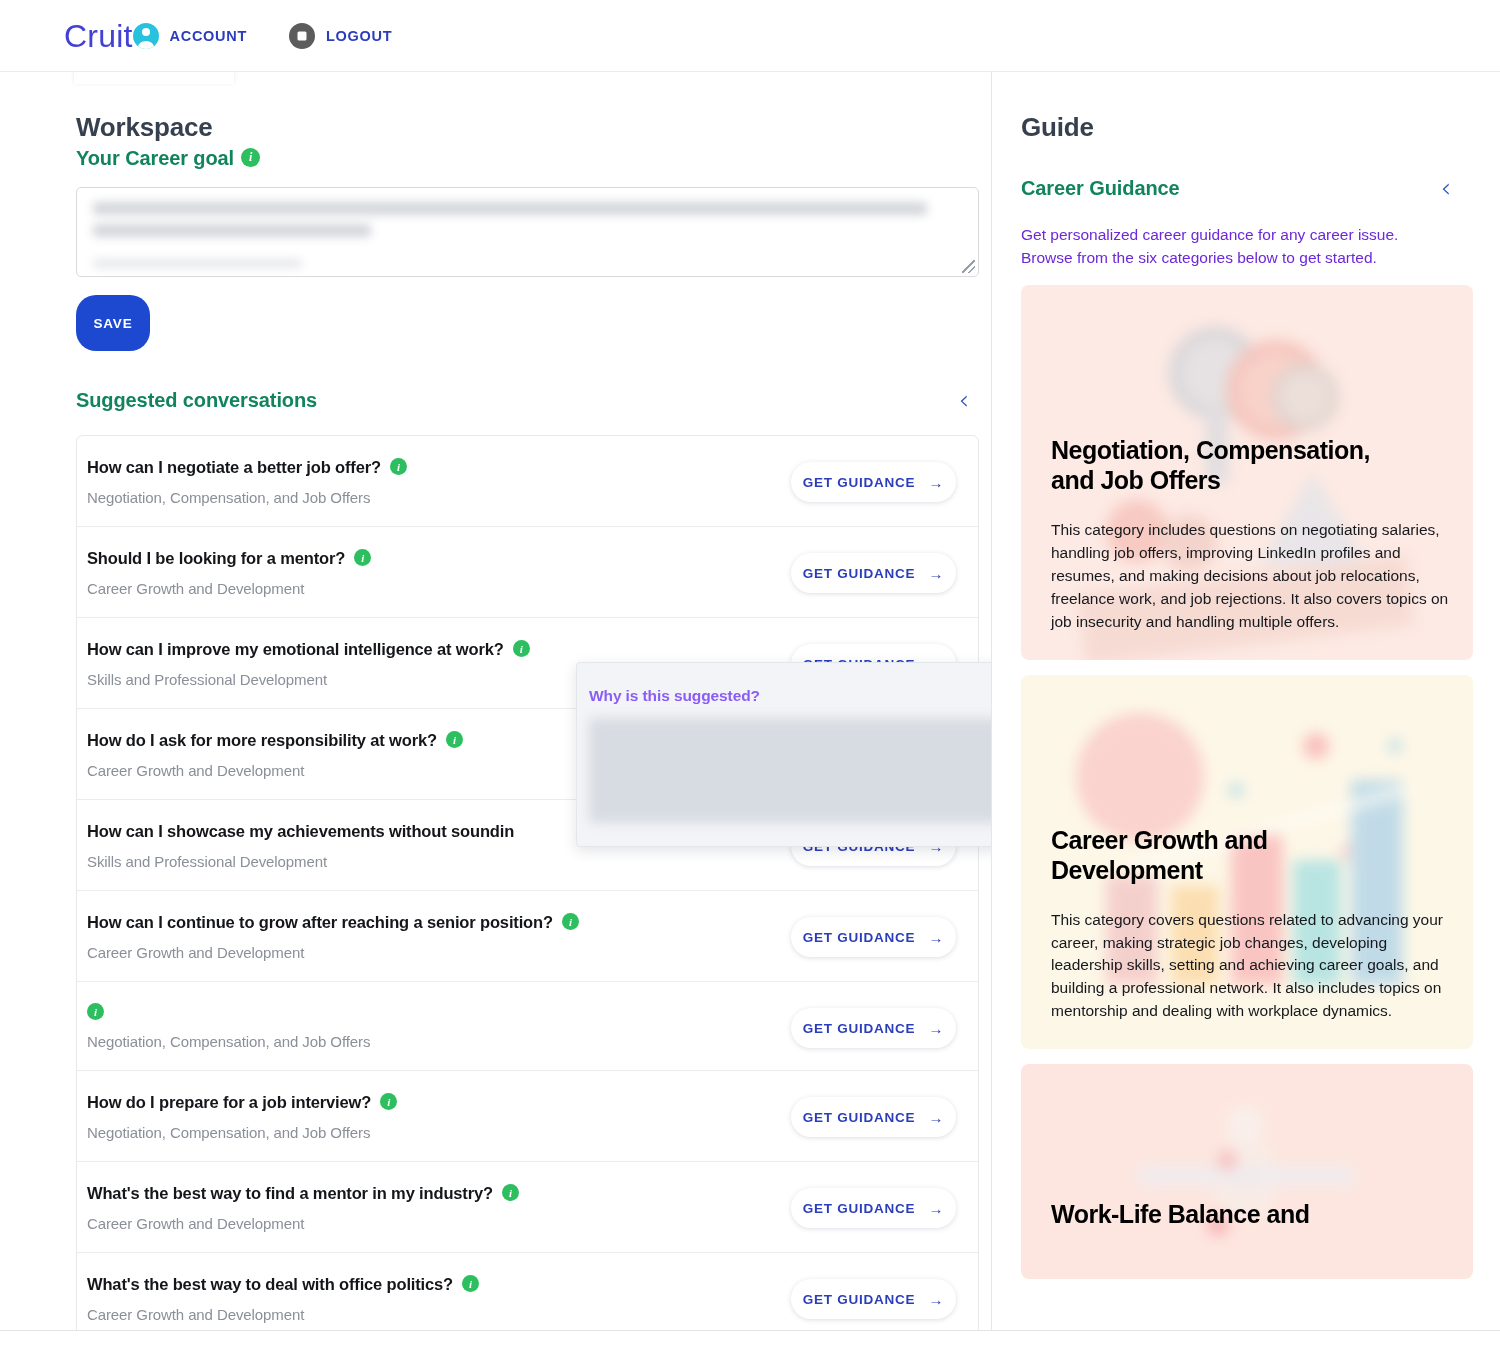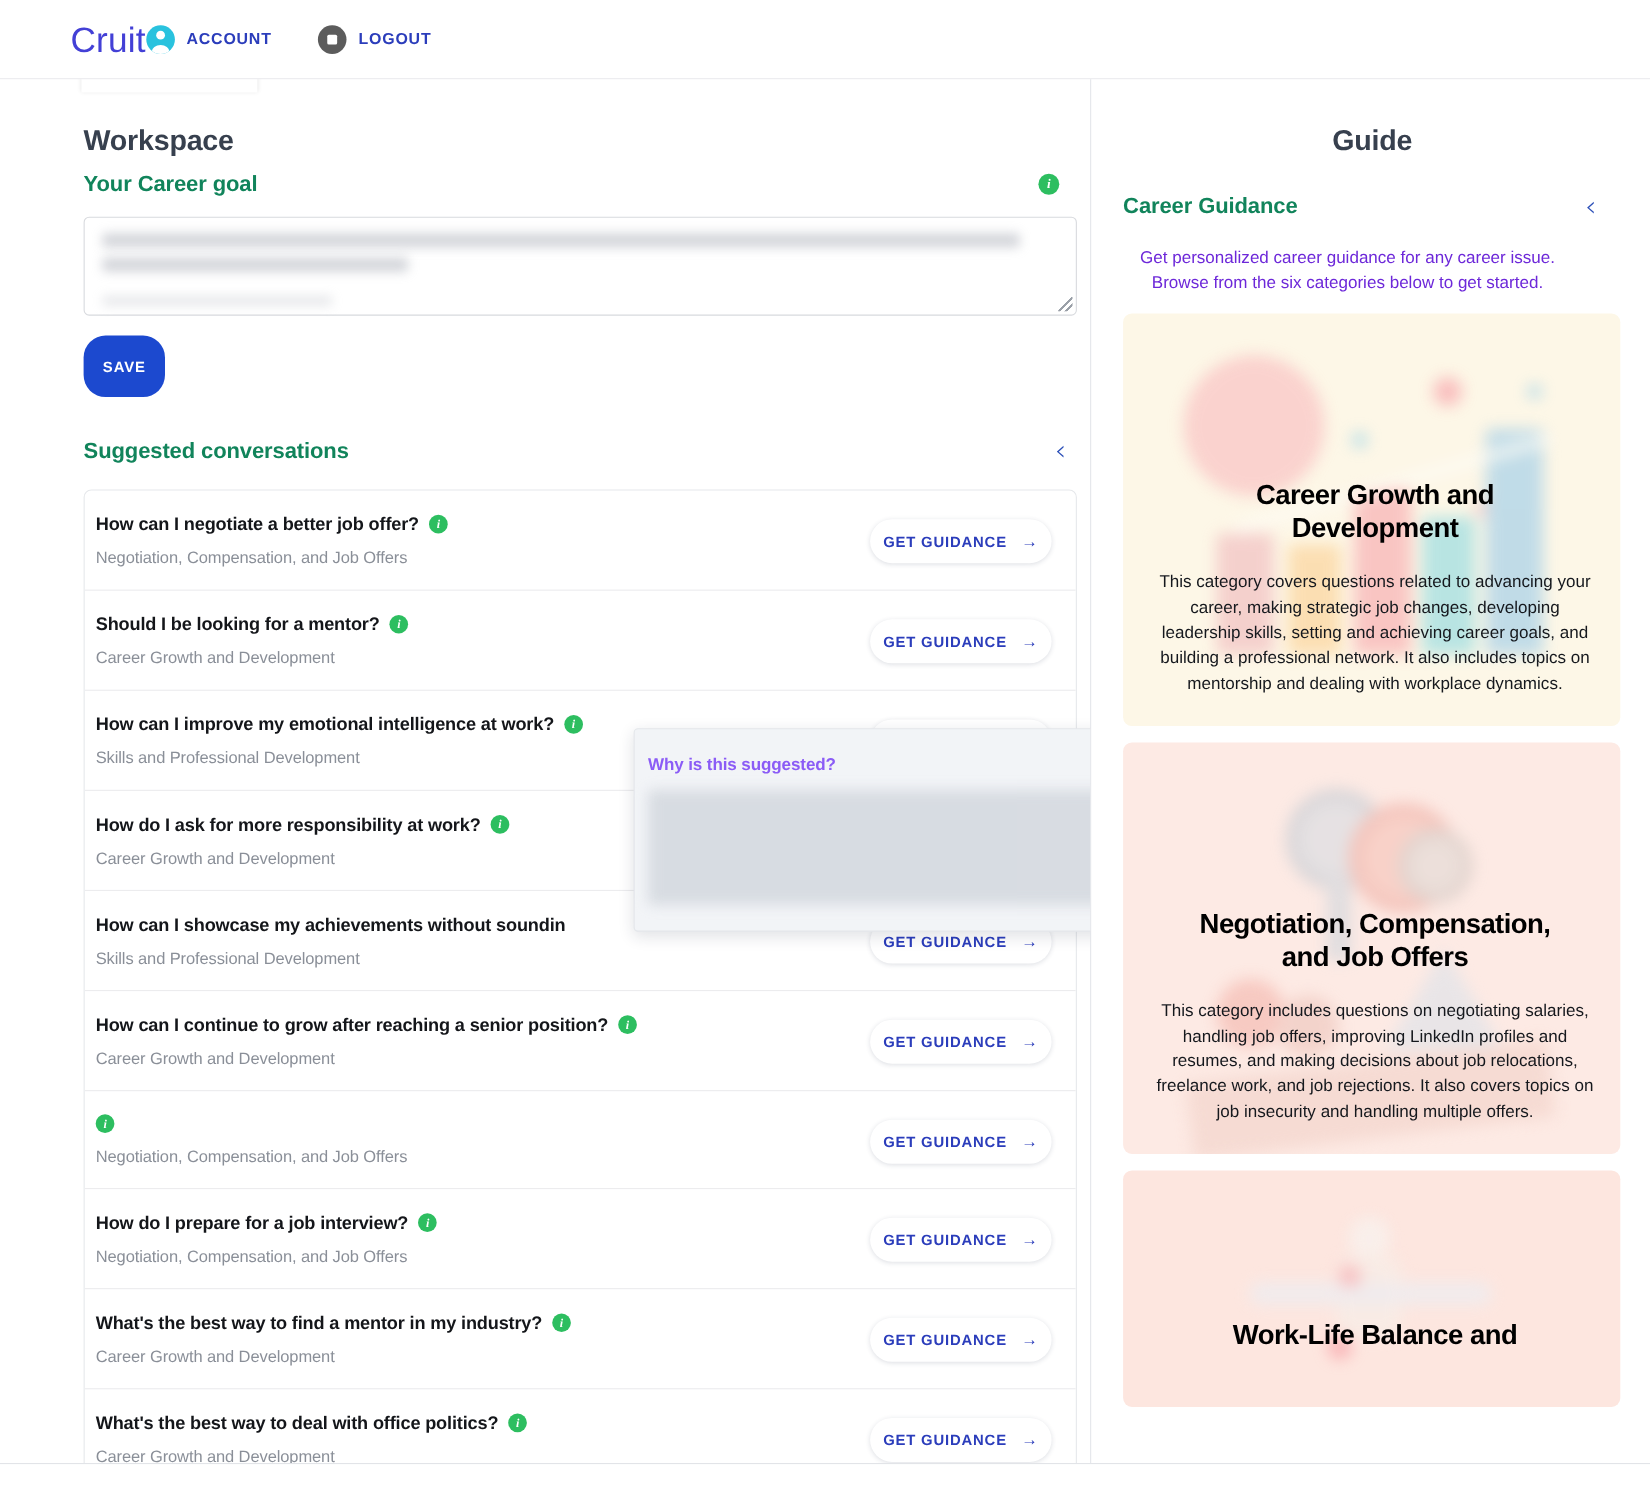--- a/index.html
+++ b/index.html
@@ -87,21 +87,20 @@
     padding: 40px 28px 0 76px;
     position: relative;
     overflow: hidden;
   }
   .guide-col {
     width: 509px;
     border-left: 1px solid #e4e6ea;
     padding: 40px 26px 0 29px;
     position: relative;
     overflow: hidden;
-    text-align: center;
   }
 
   .panel-title {
     font-size: 26px; font-weight: 700; color: #37404e;
     letter-spacing: -0.2px;
   }
   .section-head {
     font-size: 20px; font-weight: 700; color: #11845b;
     letter-spacing: -0.1px;
     display: flex; align-items: center; gap: 7px;
@@ -113,21 +112,21 @@
     background: #2dbe60; color: #ffffff;
     font-size: 12px; font-weight: 700; font-style: italic;
     font-family: "Liberation Serif", serif;
     display: inline-flex; align-items: center; justify-content: center;
     flex: none; cursor: pointer;
     position: relative; top: -1px;
   }
   .info-badge.sm { width: 17px; height: 17px; font-size: 11px; }
 
   
-  .goal-head { margin-top: 14px; justify-content: space-between; }
+  .goal-head { margin-top: 4px; }
   .goal-box {
     margin-top: 17px;
     width: 903px; height: 90px;
     border: 1px solid #d8dade;
     border-radius: 5px;
     background: #ffffff;
     position: relative;
     padding: 14px 16px;
     cursor: text;
   }
@@ -470,20 +469,36 @@
   <div class="guide-col">
 
     <div class="panel-title">Guide</div>
 
     <div class="guide-head-row">
       <div class="section-head">Career Guidance</div>
       <div class="chevron-left">‹</div>
     </div>
 
     <div class="guide-intro">Get personalized career guidance for any career issue. Browse from the six categories below to get started.</div>
+
+    <div class="guide-card c1">
+      <span class="art">
+        <i class="circ" style="left:148px;top:42px;width:92px;height:92px;background:#d8dde3;border:12px solid #c3cbd3;"></i>
+        <i class="circ" style="left:205px;top:55px;width:100px;height:100px;background:#f6c3b8;border:13px solid #efb0a6;"></i>
+        <i class="circ" style="left:250px;top:78px;width:68px;height:68px;background:#e2d9d4;border:10px solid #d2c7c2;"></i>
+        <i style="left:185px;top:118px;width:22px;height:80px;background:#cfd6dd;"></i>
+        <i class="circ" style="left:85px;top:215px;width:62px;height:62px;background:#f4b6ad;"></i>
+        <i class="circ" style="left:140px;top:230px;width:56px;height:56px;background:#eec6bd;"></i>
+        <i style="left:238px;top:188px;width:108px;height:92px;background:#dde3ea;clip-path:polygon(50% 0,100% 100%,0 100%);"></i>
+        <i style="left:60px;top:290px;width:330px;height:70px;background:#f2d2c9;transform:rotate(-7deg);"></i>
+      </span>
+      <div class="gc-title">Negotiation, Compensation,
+and Job Offers</div>
+      <div class="gc-body">This category includes questions on negotiating salaries, handling job offers, improving LinkedIn profiles and resumes, and making decisions about job relocations, freelance work, and job rejections. It also covers topics on job insecurity and handling multiple offers.</div>
+    </div>
 
     <div class="guide-card c0">
       <span class="art">
         <i class="circ" style="left:55px;top:38px;width:128px;height:128px;background:#f9bcbf;"></i>
         <i class="circ" style="left:282px;top:58px;width:26px;height:26px;background:#f79da6;"></i>
         <i class="circ" style="left:208px;top:108px;width:14px;height:14px;background:#8fd0e8;"></i>
         <i class="circ" style="left:318px;top:168px;width:18px;height:18px;background:#f8c3c7;"></i>
         <i class="circ" style="left:368px;top:65px;width:12px;height:12px;background:#7fc6ea;"></i>
         <i class="circ" style="left:333px;top:140px;width:13px;height:13px;background:#fbd79a;"></i>
         <i class="bar" style="left:85px;top:200px;width:52px;height:110px;background:#f0b9bd;"></i>
@@ -491,36 +506,20 @@
         <i class="bar" style="left:210px;top:160px;width:52px;height:150px;background:#f7a7ad;"></i>
         <i class="bar" style="left:272px;top:185px;width:48px;height:125px;background:#8fd9e0;"></i>
         <i class="bar" style="left:330px;top:105px;width:52px;height:205px;background:#9ccbe8;"></i>
         <i style="left:95px;top:150px;width:300px;height:10px;background:#ffffff;transform:rotate(-16deg);opacity:.75;"></i>
       </span>
       <div class="gc-title">Career Growth and
 Development</div>
       <div class="gc-body">This category covers questions related to advancing your career, making strategic job changes, developing leadership skills, setting and achieving career goals, and building a professional network. It also includes topics on mentorship and dealing with workplace dynamics.</div>
     </div>
 
-    <div class="guide-card c1">
-      <span class="art">
-        <i class="circ" style="left:148px;top:42px;width:92px;height:92px;background:#d8dde3;border:12px solid #c3cbd3;"></i>
-        <i class="circ" style="left:205px;top:55px;width:100px;height:100px;background:#f6c3b8;border:13px solid #efb0a6;"></i>
-        <i class="circ" style="left:250px;top:78px;width:68px;height:68px;background:#e2d9d4;border:10px solid #d2c7c2;"></i>
-        <i style="left:185px;top:118px;width:22px;height:80px;background:#cfd6dd;"></i>
-        <i class="circ" style="left:85px;top:215px;width:62px;height:62px;background:#f4b6ad;"></i>
-        <i class="circ" style="left:140px;top:230px;width:56px;height:56px;background:#eec6bd;"></i>
-        <i style="left:238px;top:188px;width:108px;height:92px;background:#dde3ea;clip-path:polygon(50% 0,100% 100%,0 100%);"></i>
-        <i style="left:60px;top:290px;width:330px;height:70px;background:#f2d2c9;transform:rotate(-7deg);"></i>
-      </span>
-      <div class="gc-title">Negotiation, Compensation,
-and Job Offers</div>
-      <div class="gc-body">This category includes questions on negotiating salaries, handling job offers, improving LinkedIn profiles and resumes, and making decisions about job relocations, freelance work, and job rejections. It also covers topics on job insecurity and handling multiple offers.</div>
-    </div>
-
     <div class="guide-card c2">
       <span class="art">
         <i class="circ" style="left:205px;top:42px;width:38px;height:38px;background:#f7f5f2;"></i>
         <i style="left:195px;top:78px;width:58px;height:74px;background:#f6efe9;border-radius:14px;"></i>
         <i style="left:115px;top:102px;width:220px;height:20px;background:#e9eff6;border-radius:10px;"></i>
         <i class="circ" style="left:196px;top:86px;width:20px;height:20px;background:#f4aab0;"></i>
         <i class="circ" style="left:186px;top:150px;width:22px;height:22px;background:#f79aa2;"></i>
       </span>
       <div class="gc-title">Work-Life Balance and</div>
       <div class="gc-body"></div>

